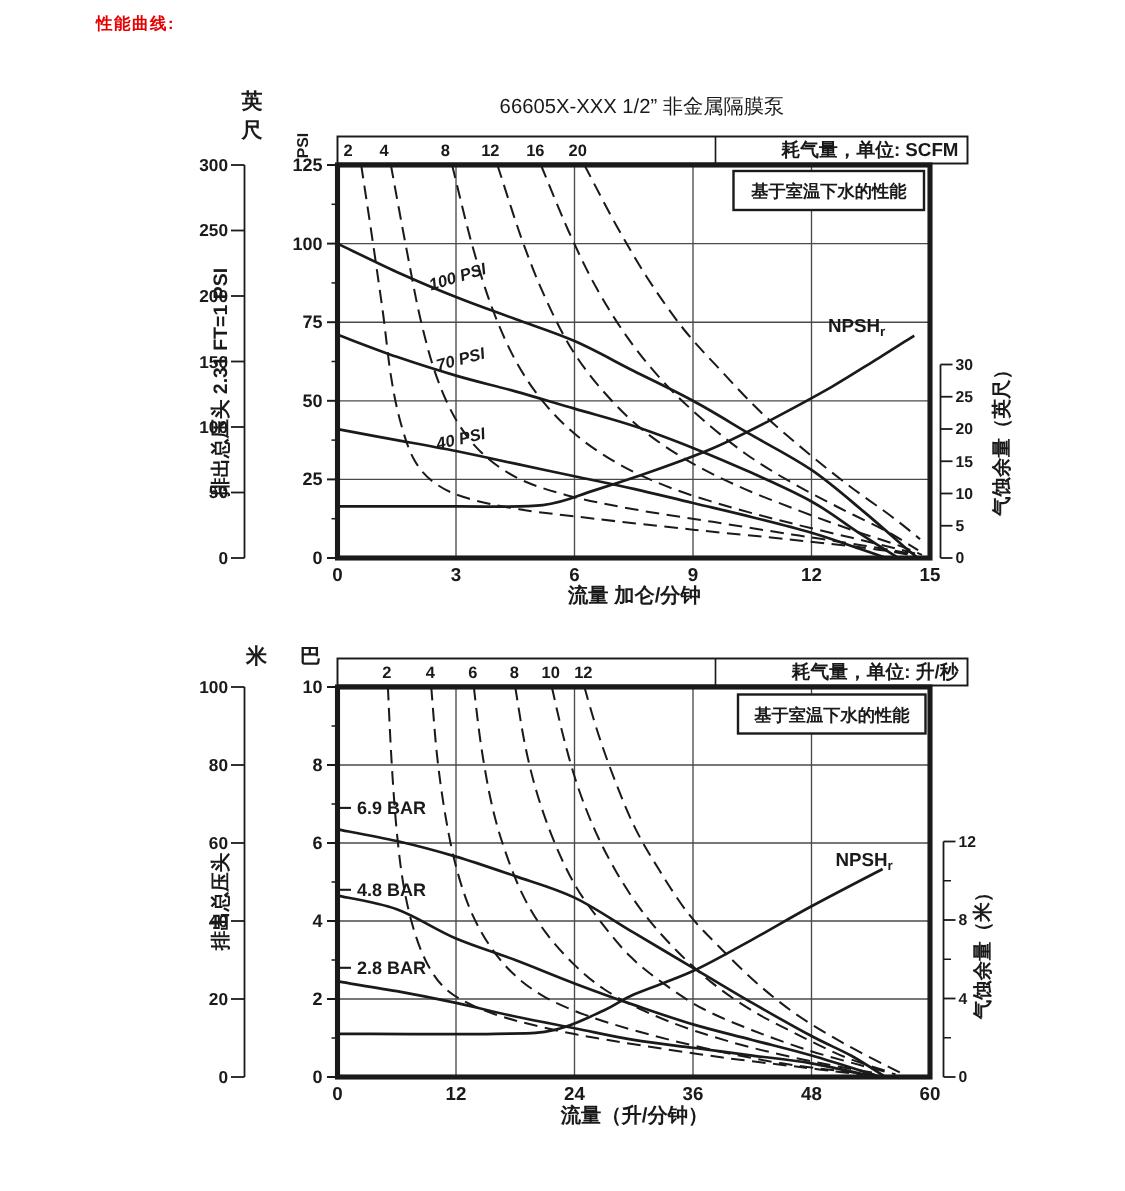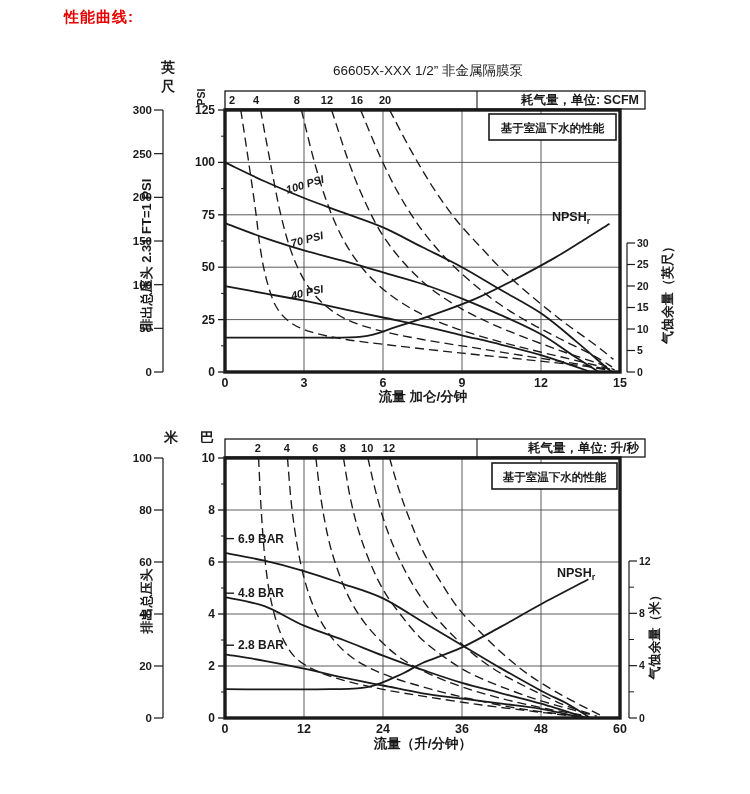--- a/index.html
+++ b/index.html
@@ -1,18 +1,18 @@
 <!DOCTYPE html>
 <html><head>
 <meta charset="utf-8">
 <style>
   html,body{margin:0;padding:0;background:#ffffff;}
   #page{position:relative;width:750px;height:794px;background:#ffffff;overflow:hidden;
         font-family:"Liberation Sans","DejaVu Sans",sans-serif;}
-  #page-heading{position:absolute;left:64px;top:8px;font-size:15px;font-weight:bold;letter-spacing:1px;}
+  #page-heading{position:absolute;left:64px;top:8px;font-size:11px;font-weight:bold;letter-spacing:1px;}
   #chart-canvas{position:absolute;left:0;top:0;}
   svg text{font-family:"Liberation Sans","DejaVu Sans",sans-serif;}
 </style>
 </head>
 <body>
 
 <div id="page">
   <div id="page-heading" style="color: rgb(230, 0, 0);">性能曲线:</div>
   <svg id="chart-canvas" width="750" height="794" viewBox="0 0 750 794">
       <g>

